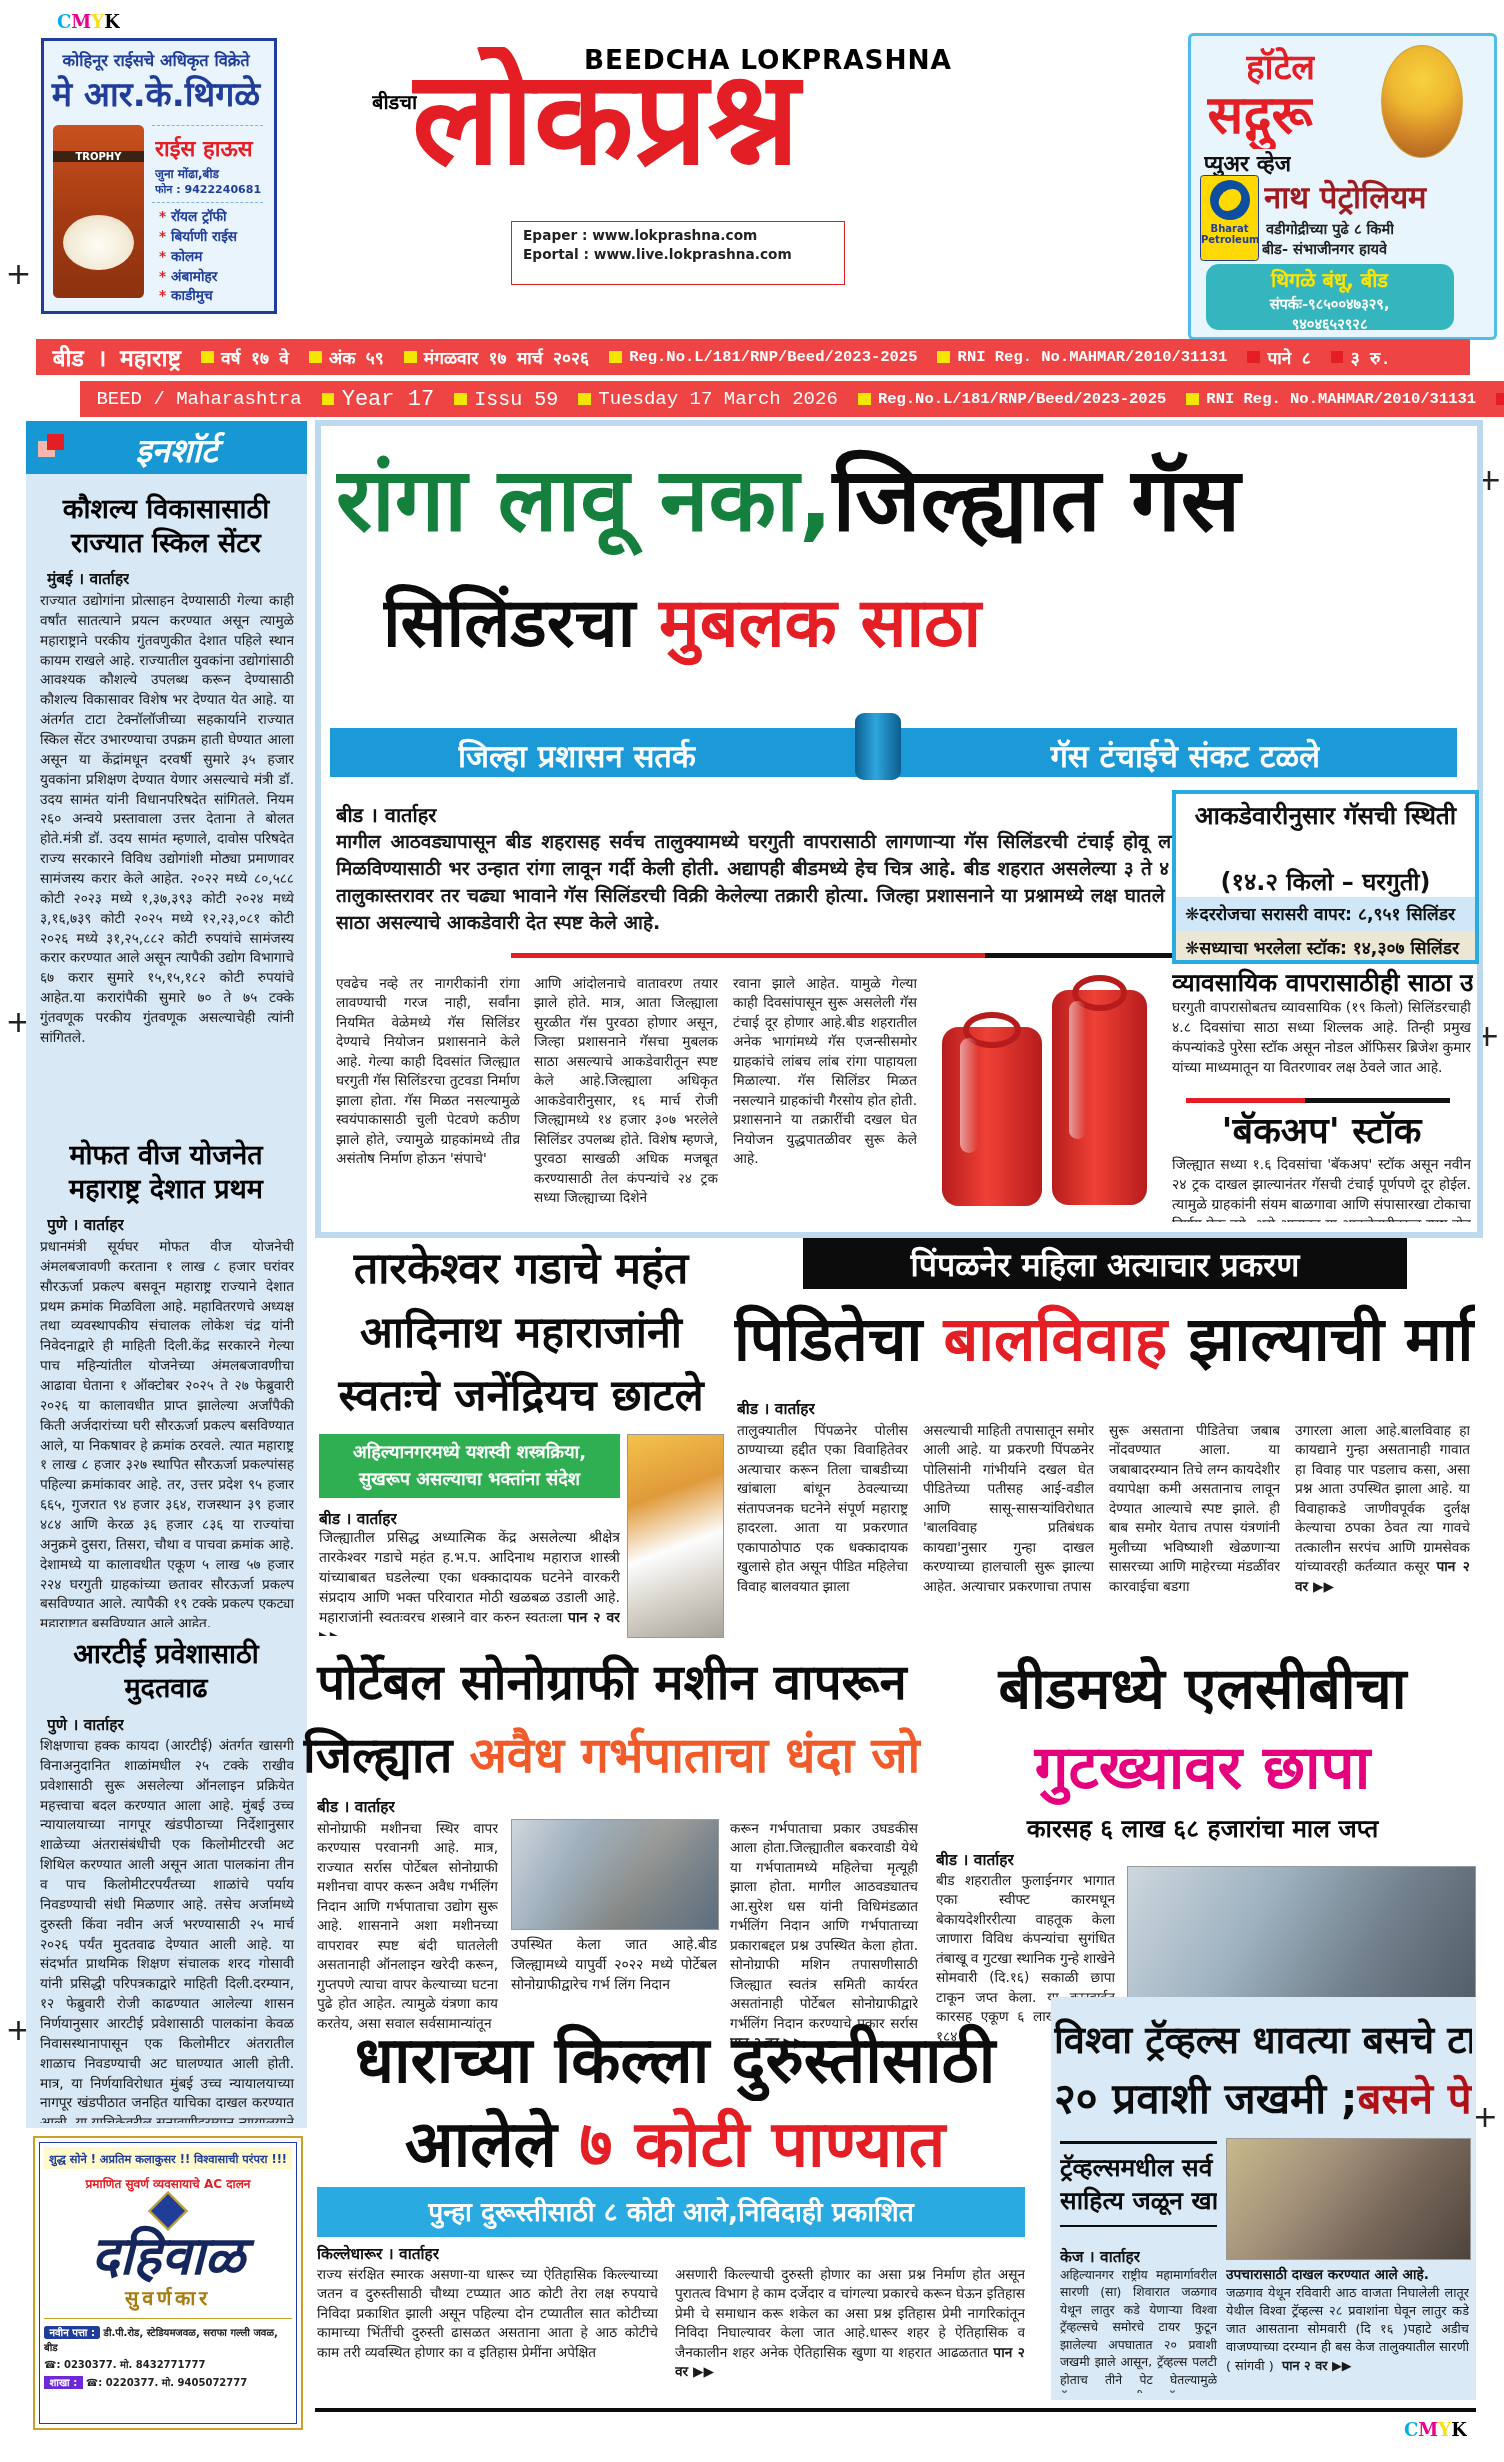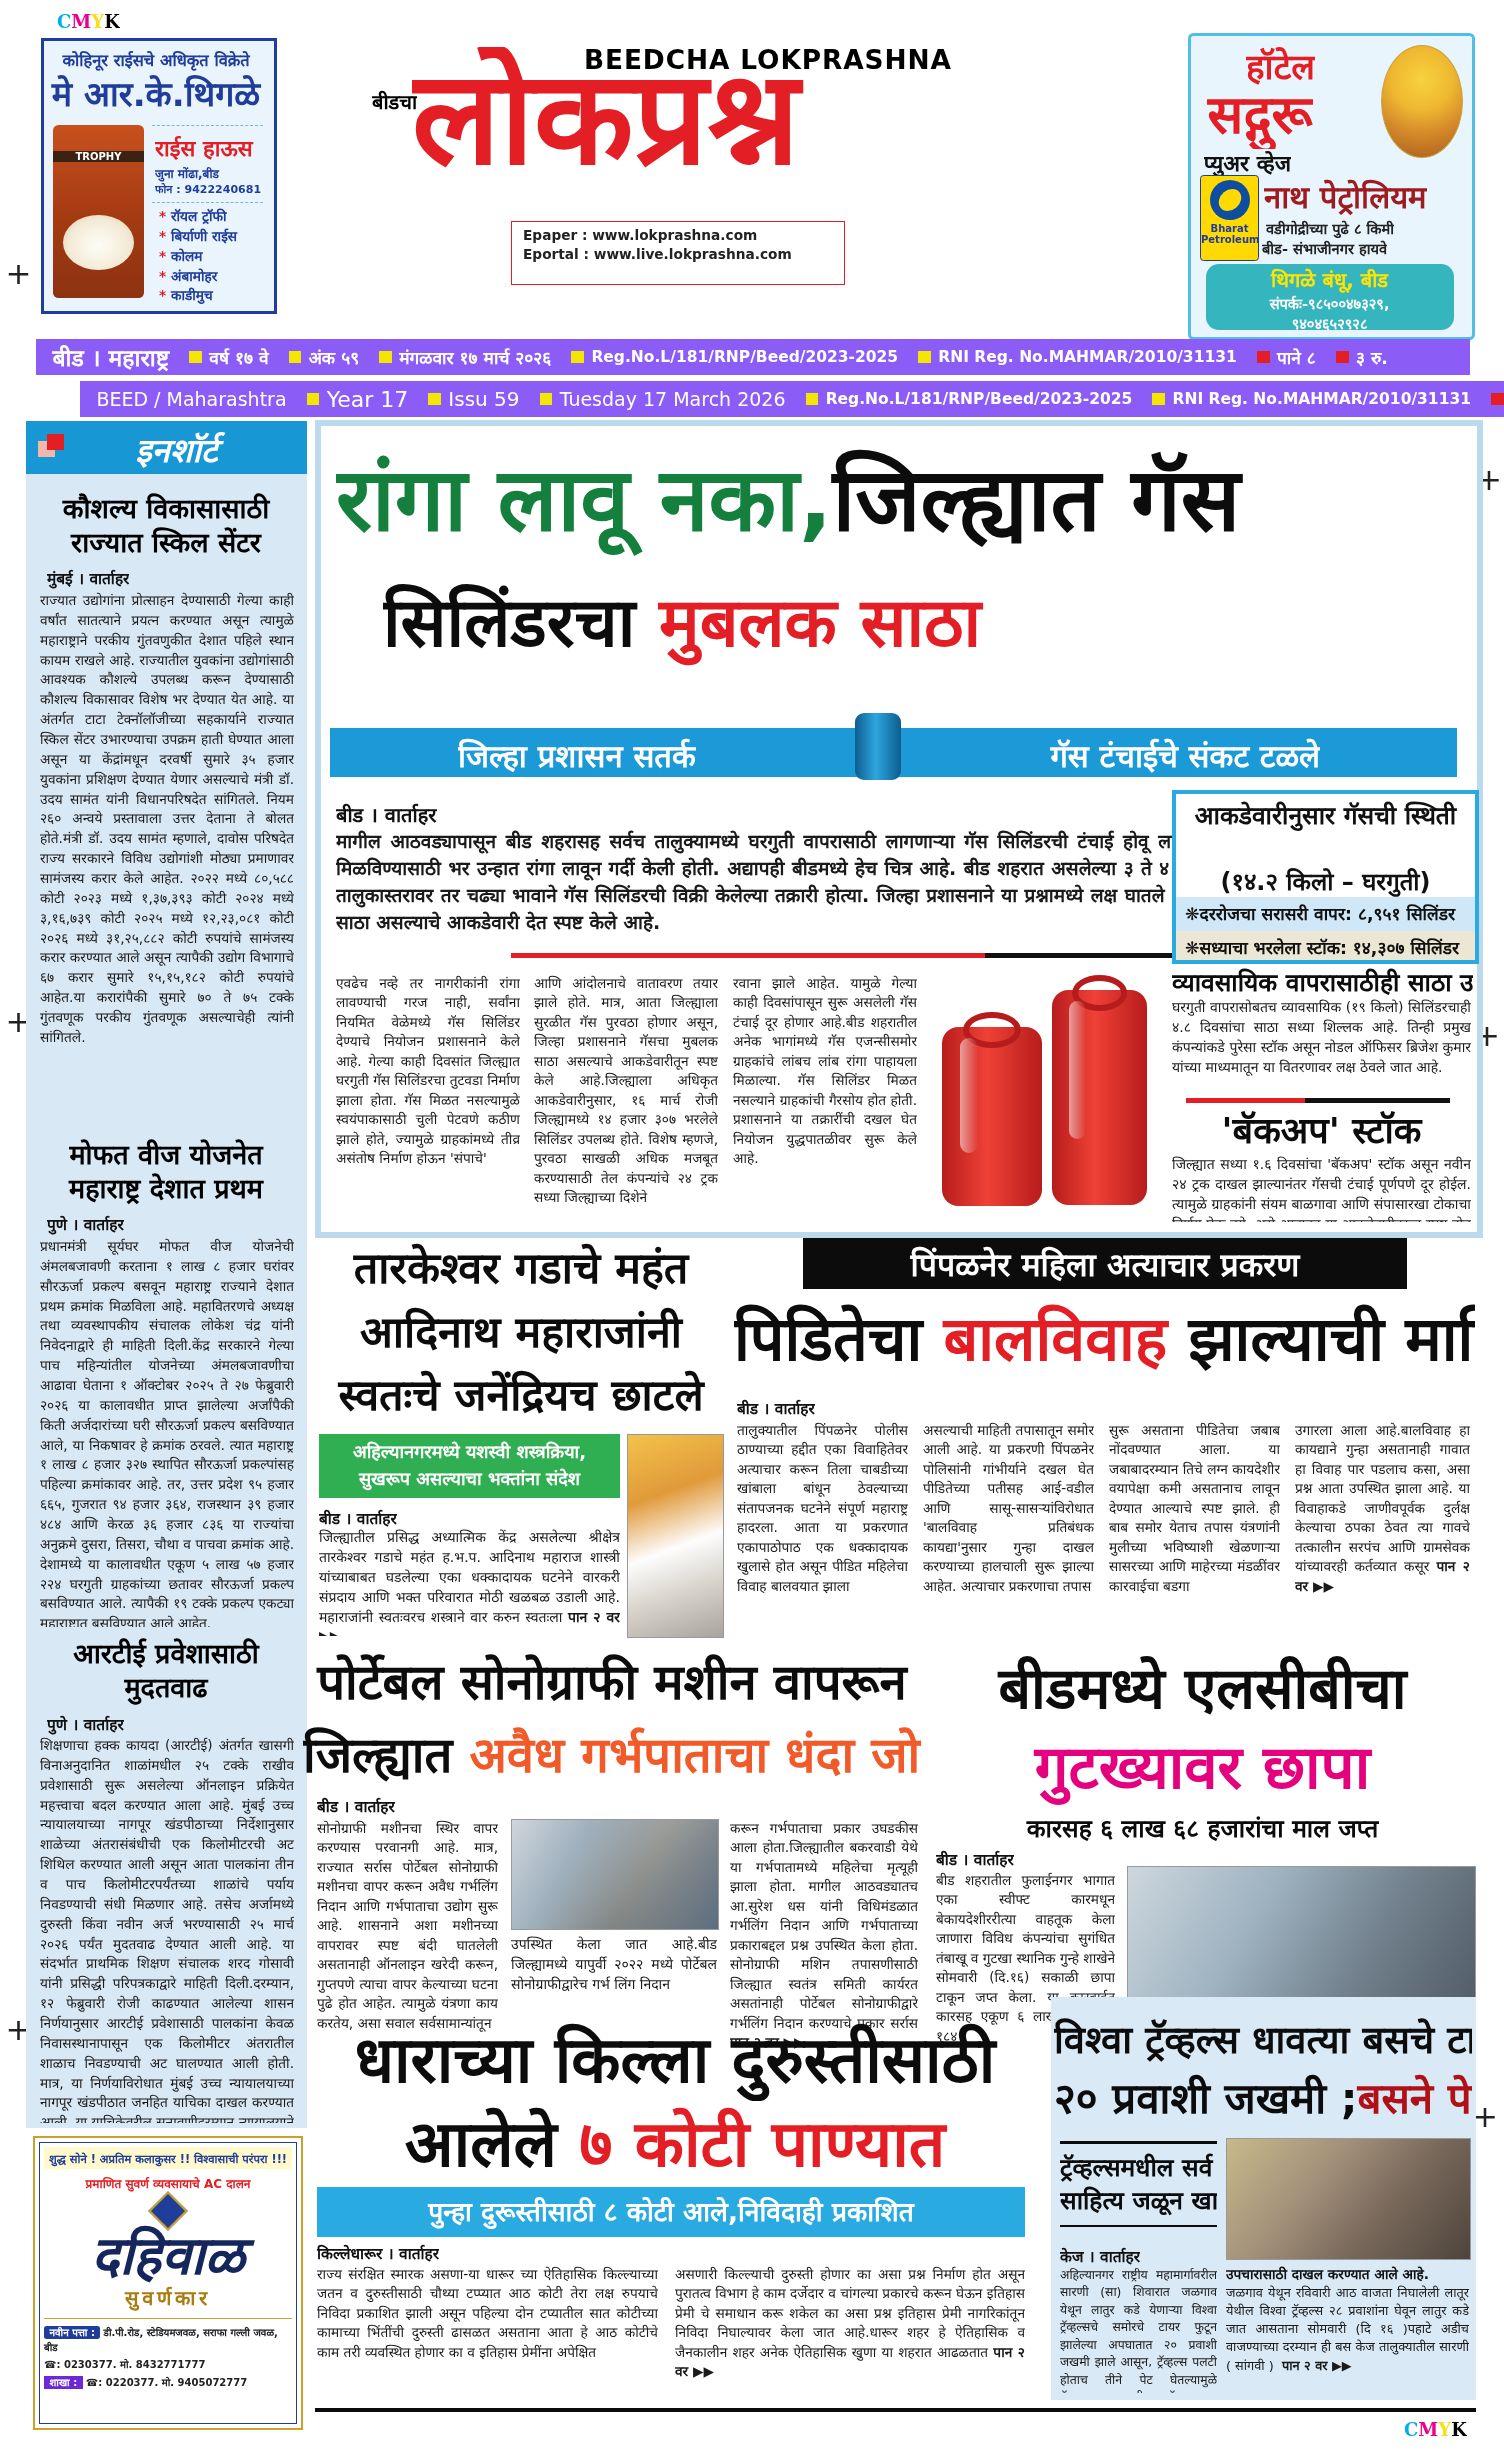--- a/index.html
+++ b/index.html
@@ -21,21 +21,21 @@
   .rice-blob{background:radial-gradient(ellipse at 50% 55%,#fdfdf6 0%,#f3ead6 60%,#d8c9a8 100%);border-radius:50%;}
   .dashes{border-top:1.8px dashed #7fb3d8;}
   .masthead{color:#e31e24;font-weight:bold;}
   .epbox{border:1.8px solid #e31e24;}
   .guru{border-radius:50%;background:radial-gradient(circle at 50% 30%,#f7d23e 0%,#eeb830 35%,#d78d2a 60%,#a85b1d 100%);border:1.8px solid #caa23c;}
   .bp{background:#ffd900;border:1.8px solid #1f3d99;border-radius:3.6px;}
   .bp .circ{width:40px;height:40px;border-radius:50%;background:#0d4ea0;margin:3.6px auto 0;position:relative;}
   .bp .circ::after{content:"";position:absolute;left:9px;top:9px;width:22px;height:22px;border-radius:50%;background:#ffd900;transform:skewX(-12deg);}
   .tealbox{background:#35b6be;border-radius:12.8px;}
   
-  .dbar{background:#8b5cf6;color:#fff;display:flex;align-items:center;}
+  .dbar{background:#ef4444;color:#fff;display:flex;align-items:center;font-family:Liberation Mono, monospace;}
   .sq{display:inline-block;width:12.8px;height:12.8px;margin:0 7.3px 0 20px;flex:none;}
   .sq.y{background:#f3e600;}
   .sq.r{background:#e31e24;}
   
   .leftcol{background:#d9e8f5;}
   .inshort-bar{background:#1797d3;color:#fff;}
   .flag{position:relative;width:27px;height:27px;}
   .flag::before{content:"";position:absolute;left:0;top:7.3px;width:16.4px;height:16.4px;background:#f2b8ad;}
   .flag::after{content:"";position:absolute;left:9px;top:0;width:16.4px;height:16.4px;background:#e31e24;}
   .in-head{font-weight:bold;font-size:27px;line-height:1.25;text-align:center;color:#000;}
@@ -110,21 +110,21 @@
   </div>
 
   <div class="abs b" style="left:372px;top:88px;font-size:20px;color:#000;">बीडचा</div>
   <div class="abs b" style="left:584px;top:44px;font-size:26.4px;color:#000;letter-spacing:0.9px;">BEEDCHA LOKPRASHNA</div>
   <div class="abs masthead nowrap" style="left:412px;top:47px;width:766px;font-size:130px;line-height:1.1;">लोकप्रश्न</div>
   <div class="abs epbox" style="left:511px;top:221px;width:310px;height:53px;padding:4.6px 11px;">
     <div class="b" style="font-size:13.7px;color:#222;">Epaper : www.lokprashna.com</div>
     <div class="b" style="font-size:13.7px;color:#222;margin-top:3.6px;">Eportal : www.live.lokprashna.com</div>
   </div>
 
-  <div class="abs adbox-r" style="left:1188px;top:33px;width:281px;height:301px;">
+  <div class="abs adbox-r" style="left:1188px;top:33px;width:281px;height:301px;padding-left:22px;">
     <div class="abs b" style="left:55px;top:5.5px;font-size:35px;color:#e31e24;">हॉटेल</div>
     <div class="abs b nowrap" style="left:16.4px;top:40px;font-size:53px;color:#e31e24;">सद्गुरू</div>
     <div class="abs b" style="left:12.8px;top:111px;font-size:22px;color:#111;">प्युअर व्हेज</div>
     <div class="abs guru" style="left:190px;top:9px;width:80px;height:111px;"></div>
     <div class="abs bp" style="left:9px;top:139px;width:57px;height:84px;">
       <div class="circ"></div>
       <div class="ctr b" style="font-size:10px;color:#1f3d99;line-height:1.1;margin-top:3.6px;">
         <div>Bharat</div>
         <div>Petroleum</div>
       </div>

